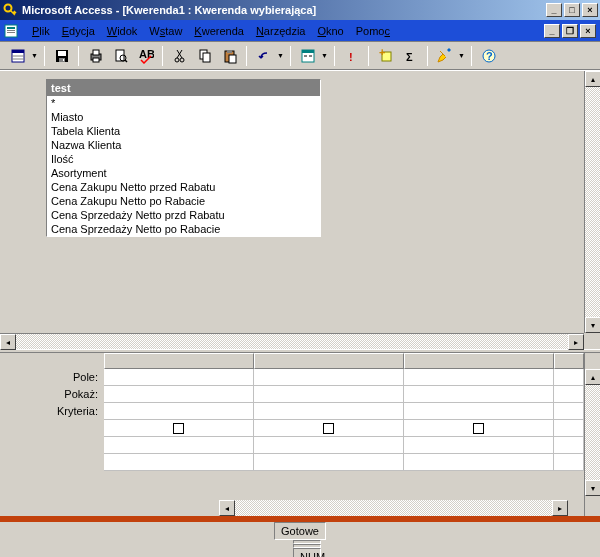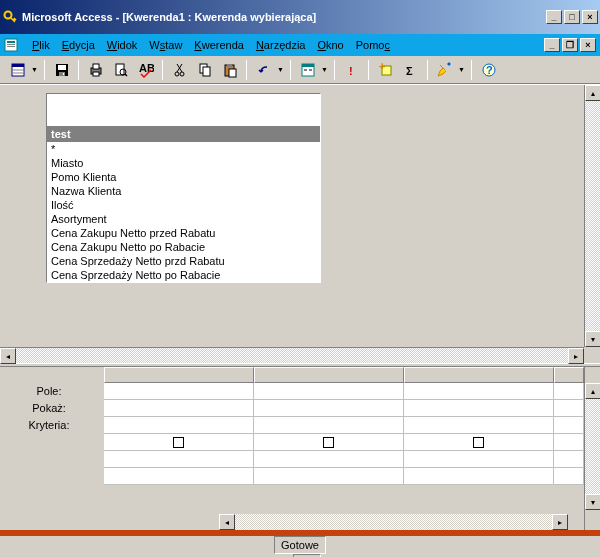--- a/index.html
+++ b/index.html
@@ -1,51 +1,51 @@
 <!DOCTYPE html>
 <html><head>
 <meta charset="utf-8">
 <style>
 * { box-sizing: border-box; margin: 0; padding: 0; font-family: Tahoma, sans-serif; font-size: 11px; }
 body { background: #d4d0c8; width: 600px; height: 557px; overflow: hidden; }
 
-.titlebar { height: 34px; background: linear-gradient(to right, #0a246a, #a6caf0); color: white; display: flex; align-items: center; padding: 0 2px; }
+.titlebar { height: 20px; background: linear-gradient(to right, #0a246a, #a6caf0); color: white; display: flex; align-items: center; padding: 0 2px; }
 .titlebar .key-icon { width: 16px; height: 16px; margin-right: 4px; display: flex; align-items: center; justify-content: center; }
 .titlebar .title-text { flex: 1; font-weight: bold; }
 .titlebar .win-btn { width: 16px; height: 14px; background: #d4d0c8; border: 1px solid; border-color: #fff #404040 #404040 #fff; margin-left: 2px; display: flex; align-items: center; justify-content: center; font-family: Arial; font-size: 9px; font-weight: bold; color: black; }
 
-.menubar { height: 22px; background: #0ea5e9; display: flex; align-items: center; padding: 0 4px; border-bottom: 1px solid #808080; }
+.menubar { height: 22px; background: #1d4ed8; display: flex; align-items: center; padding: 0 4px; border-bottom: 1px solid #808080; }
 .menubar .doc-icon { width: 16px; height: 16px; margin-right: 6px; display: flex; align-items: center; }
 .menubar .menu-item { padding: 2px 6px; cursor: default; }
 .menubar .menu-item u { text-decoration: underline; }
 .menubar .spacer { flex: 1; }
 .menubar .win-btn { width: 16px; height: 14px; background: #d4d0c8; border: 1px solid; border-color: #fff #404040 #404040 #fff; margin-left: 2px; display: flex; align-items: center; justify-content: center; font-size: 9px; font-weight: bold; }
 
 .toolbar { height: 28px; background: #d4d0c8; display: flex; align-items: center; padding: 2px 6px; border-bottom: 1px solid #808080; gap: 2px; }
 .tb-btn { width: 23px; height: 22px; border: 1px solid #d4d0c8; display: flex; align-items: center; justify-content: center; position: relative; }
 .tb-sep { width: 1px; height: 20px; background: #808080; border-right: 1px solid #fff; margin: 0 3px; }
 .tb-dd { width: 8px; font-size: 7px; color: black; }
 
 .workspace { height: 279px; background: #d4d0c8; position: relative; border-top: 1px solid #fff; }
 .table-box { position: absolute; left: 46px; top: 8px; width: 275px; background: white; border: 1px solid; border-color: #808080 #fff #fff #808080; }
-.table-box .tb-title { background: #808080; color: white; padding: 2px 4px; font-weight: bold; margin-top: 32px; }
+.table-box .tb-title { background: #808080; color: white; padding: 2px 4px; font-weight: bold; }
 .table-box .tb-list { padding: 0; }
 .table-box .tb-item { padding: 1px 4px; color: black; }
 .ws-scroll-v { position: absolute; right: 0; top: 0; width: 16px; height: calc(100% - 16px); background: #d4d0c8; border-left: 1px solid #808080; }
 .ws-scroll-h { position: absolute; bottom: 0; left: 0; height: 16px; width: calc(100% - 16px); background: #d4d0c8; border-top: 1px solid #808080; display: flex; }
 .scroll-btn { width: 16px; height: 16px; background: #d4d0c8; border: 1px solid; border-color: #fff #404040 #404040 #fff; display: flex; align-items: center; justify-content: center; font-size: 8px; }
 .scroll-track-h { flex: 1; background: repeating-conic-gradient(#d4d0c8 0 25%, #fff 0 50%) 0 0/2px 2px; }
 .scroll-track-v { height: calc(100% - 32px); background: repeating-conic-gradient(#d4d0c8 0 25%, #fff 0 50%) 0 0/2px 2px; }
 .ws-corner { position: absolute; right: 0; bottom: 0; width: 16px; height: 16px; background: #d4d0c8; }
 
 .splitter { height: 4px; background: #d4d0c8; border-top: 1px solid #fff; border-bottom: 1px solid #808080; }
 
 .grid-area { height: 163px; background: #d4d0c8; position: relative; display: flex; }
 .grid-labels { width: 115px; padding-top: 16px; }
-.grid-labels div { height: 17px; text-align: center; padding-right: 6px; line-height: 17px; }
+.grid-labels div { height: 17px; text-align: right; padding-right: 6px; line-height: 17px; }
 .grid-table { flex: 1; position: relative; padding-top: 0; }
 .col-headers { height: 16px; display: flex; }
 .col-header { width: 150px; height: 16px; background: #d4d0c8; border: 1px solid; border-color: #fff #808080 #808080 #fff; }
 .grid-rows { }
 .grid-row { height: 17px; display: flex; }
 .grid-cell { width: 150px; height: 17px; background: white; border-right: 1px solid #c0c0c0; border-bottom: 1px solid #c0c0c0; display: flex; align-items: center; justify-content: center; }
 .checkbox { width: 11px; height: 11px; border: 1px solid black; background: white; }
 .grid-scroll-v { width: 16px; background: #d4d0c8; border-left: 1px solid #808080; }
 .grid-scroll-h { position: absolute; bottom: 0; left: 115px; right: 16px; height: 16px; background: #d4d0c8; display: flex; }
 
@@ -208,21 +208,21 @@
       </svg>
     </div>
 </div>
 
 <div class="workspace">
   <div class="table-box">
     <div class="tb-title">test</div>
     <div class="tb-list" id="field-list">
         <div class="tb-item">*</div>
         <div class="tb-item">Miasto</div>
-        <div class="tb-item">Pomo Klienta</div>
+        <div class="tb-item">Tabela Klienta</div>
         <div class="tb-item">Nazwa Klienta</div>
         <div class="tb-item">Ilość</div>
         <div class="tb-item">Asortyment</div>
         <div class="tb-item">Cena Zakupu Netto przed Rabatu</div>
         <div class="tb-item">Cena Zakupu Netto po Rabacie</div>
         <div class="tb-item">Cena Sprzedaży Netto przd Rabatu</div>
         <div class="tb-item">Cena Sprzedaży Netto po Rabacie</div>
       </div>
   </div>
   <div class="ws-scroll-v">

